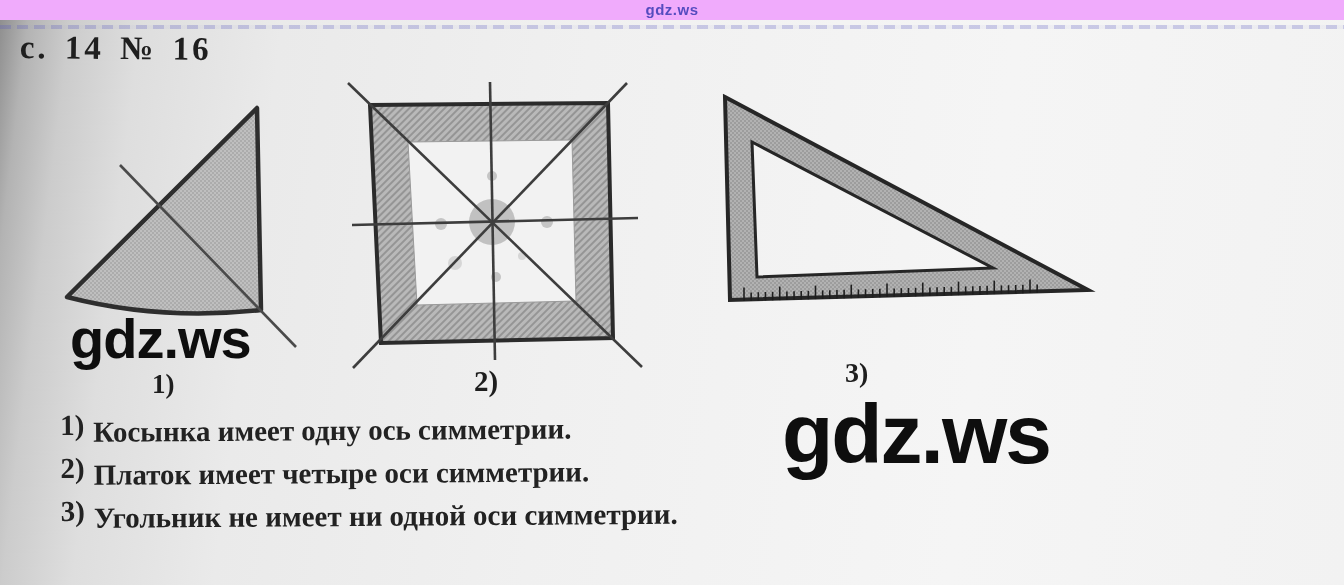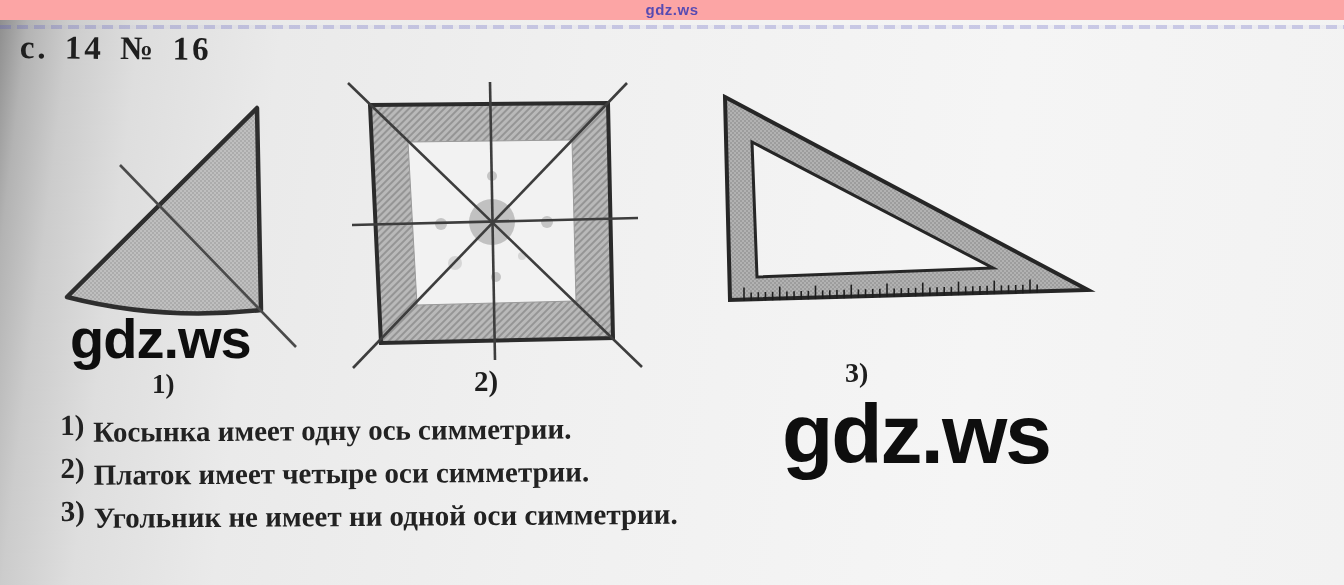--- a/index.html
+++ b/index.html
@@ -1,18 +1,18 @@
 <!DOCTYPE html>
 <html><head>
 <meta charset="utf-8">
 <style>
   html,body{margin:0;padding:0;}
   .canvas{
     position:relative;width:1344px;height:585px;overflow:hidden;
-    background:#fca5a5;
+    background:#f0abfc;
     font-family:"Liberation Serif", serif;
   }
   
   .paper{
     position:absolute;left:0;right:0;top:20px;bottom:0;
     background:linear-gradient(97deg,
       #8f8f8f 0%, #b3b3b3 2%, #cccccc 5%, #dedede 10%,
       #eaeaea 20%, #f0f0f0 42%, #f5f5f5 72%, #f2f2f2 100%);
   }
   .edge-artifact{

